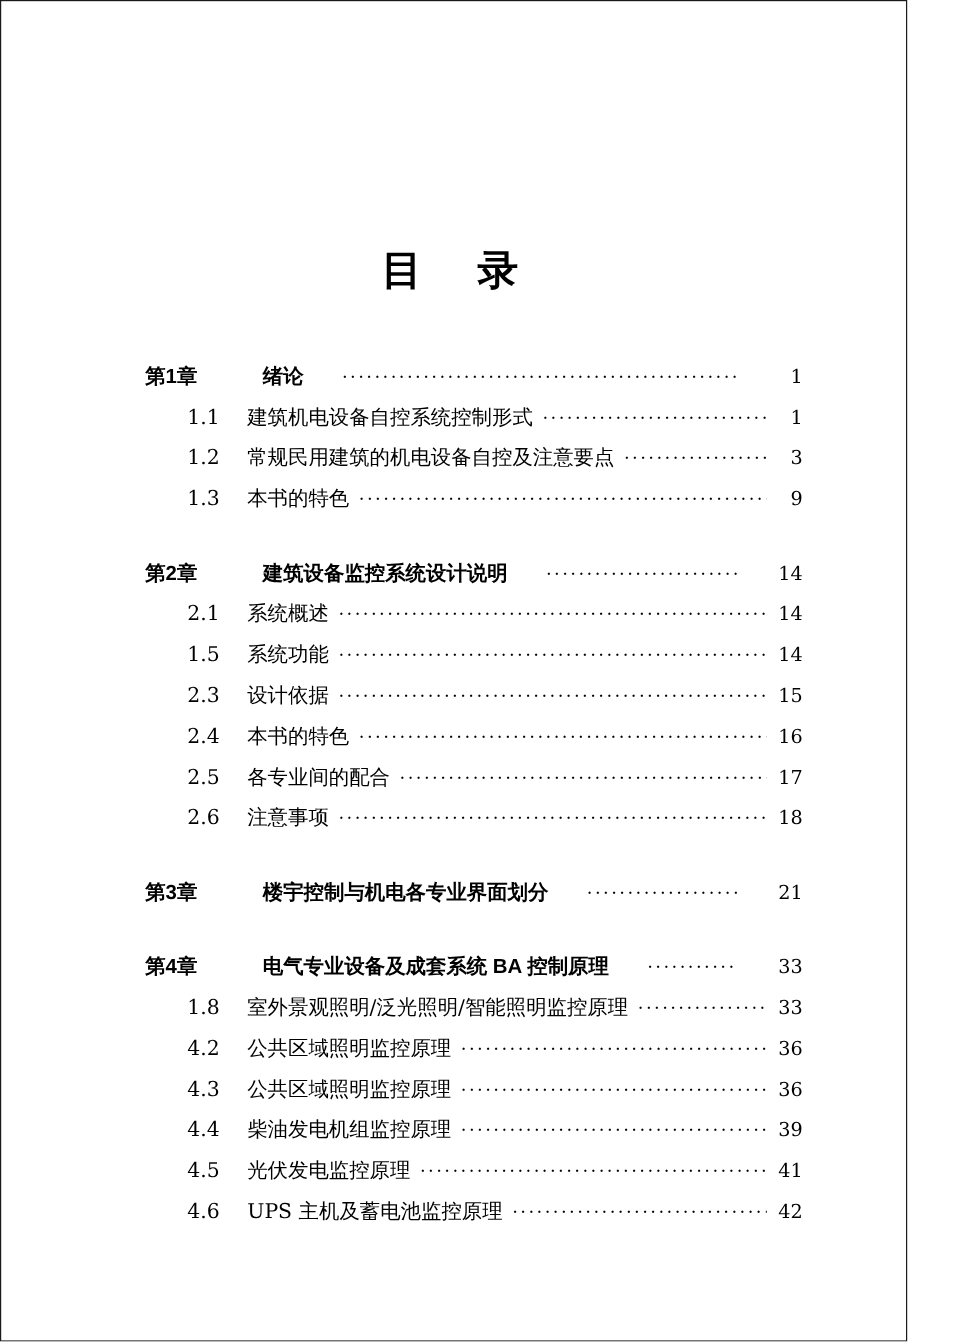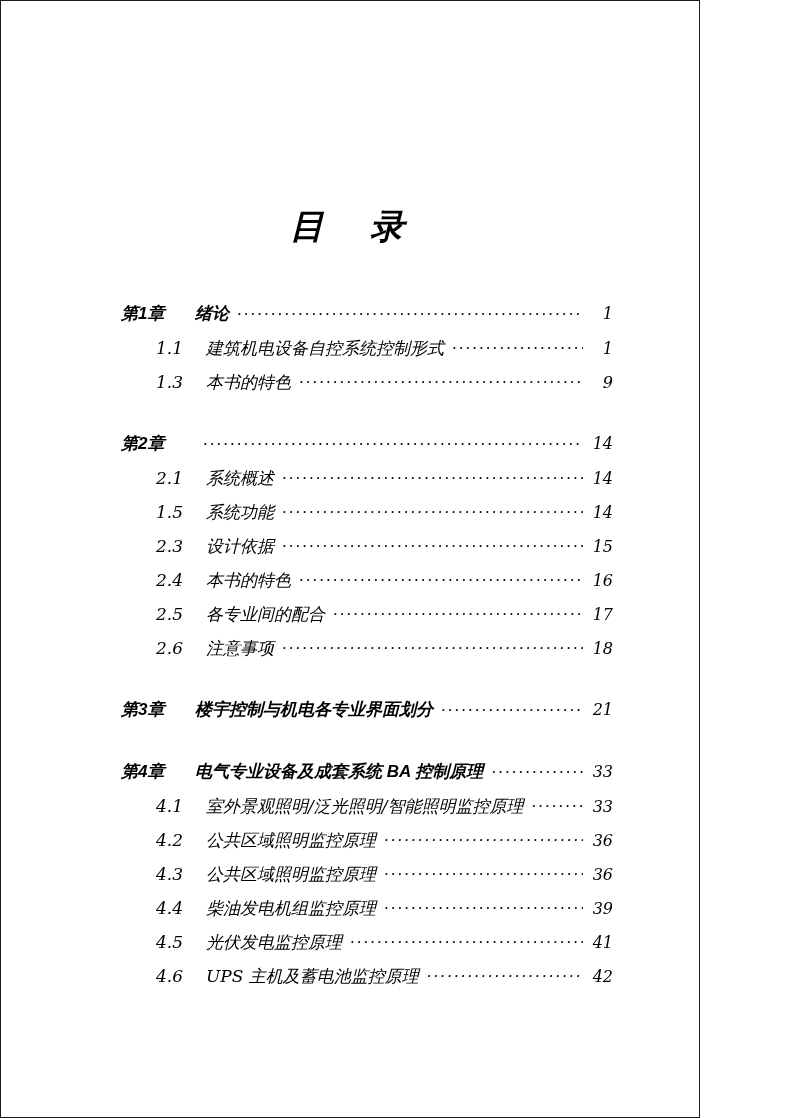--- a/index.html
+++ b/index.html
@@ -2,29 +2,28 @@
 <html><head>
 <meta charset="utf-8">
 <style>
   html, body {
     margin: 0;
     padding: 0;
     background: #ffffff;
   }
   .page {
     position: relative;
-    width: 700px;
+    width: 756px;
     height: 1118px;
     box-sizing: border-box;
     background: #ffffff;
     border: 1px solid #1a1a1a;
     overflow: hidden;
     font-family: "DejaVu Serif", "Liberation Serif", serif;
     color: #000000;
-    font-style: italic;
   }
   .page-title {
     margin: 0;
     padding-top: 208px;
     padding-bottom: 0;
     text-align: center;
     font-size: 34px;
     line-height: 1;
     font-weight: bold;
     letter-spacing: 6px;
@@ -40,25 +39,25 @@
     display: flex;
     align-items: baseline;
     line-height: 33px;
     font-size: 17px;
     white-space: nowrap;
   }
   .row.chapter {
     margin-top: 28px;
     font-weight: bold;
     font-family: "Liberation Sans", "DejaVu Sans", sans-serif;
+    gap: 24px;
   }
   .row.section {
     font-weight: normal;
     font-family: "DejaVu Serif", "Liberation Serif", serif;
-    align-items: flex-end;
   }
   .row.chapter .num {
     flex: none;
     width: 74px;
   }
   .row.section .num {
     flex: none;
     margin-left: 35px;
     width: 50px;
   }
@@ -103,30 +102,37 @@
         <span class="pagenum">1</span>
       </div>
 
       <div class="row section">
         <span class="num">1.1</span>
         <span class="label">建筑机电设备自控系统控制形式</span>
         <span class="leader"></span>
         <span class="pagenum">1</span>
       </div>
 
+      <div class="row section">
+        <span class="num">1.2</span>
+        <span class="label">常规民用建筑的机电设备自控及注意要点</span>
+        <span class="leader"></span>
+        <span class="pagenum">3</span>
+      </div>
 
       <div class="row section">
         <span class="num">1.3</span>
         <span class="label">本书的特色</span>
         <span class="leader"></span>
         <span class="pagenum">9</span>
       </div>
 
       <div class="row chapter">
         <span class="num">第2章</span>
+        <span class="label">建筑设备监控系统设计说明</span>
         <span class="leader"></span>
         <span class="pagenum">14</span>
       </div>
 
       <div class="row section">
         <span class="num">2.1</span>
         <span class="label">系统概述</span>
         <span class="leader"></span>
         <span class="pagenum">14</span>
       </div>
@@ -174,21 +180,21 @@
       </div>
 
       <div class="row chapter">
         <span class="num">第4章</span>
         <span class="label">电气专业设备及成套系统 BA 控制原理</span>
         <span class="leader"></span>
         <span class="pagenum">33</span>
       </div>
 
       <div class="row section">
-        <span class="num">4.1</span>
+        <span class="num">1.8</span>
         <span class="label">室外景观照明/泛光照明/智能照明监控原理</span>
         <span class="leader"></span>
         <span class="pagenum">33</span>
       </div>
 
       <div class="row section">
         <span class="num">4.2</span>
         <span class="label">公共区域照明监控原理</span>
         <span class="leader"></span>
         <span class="pagenum">36</span>

